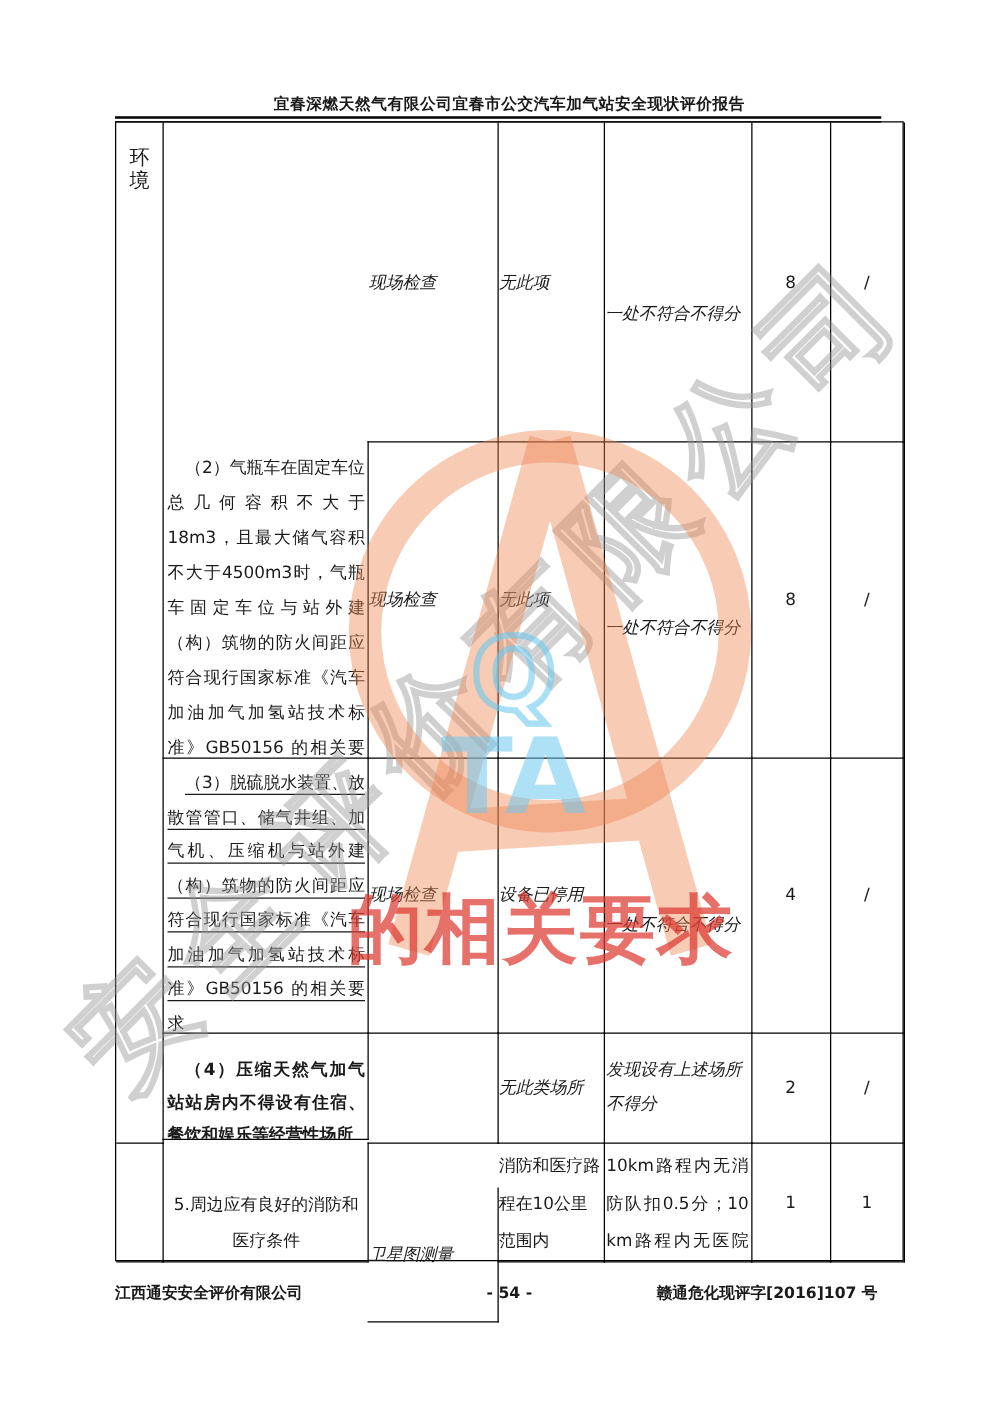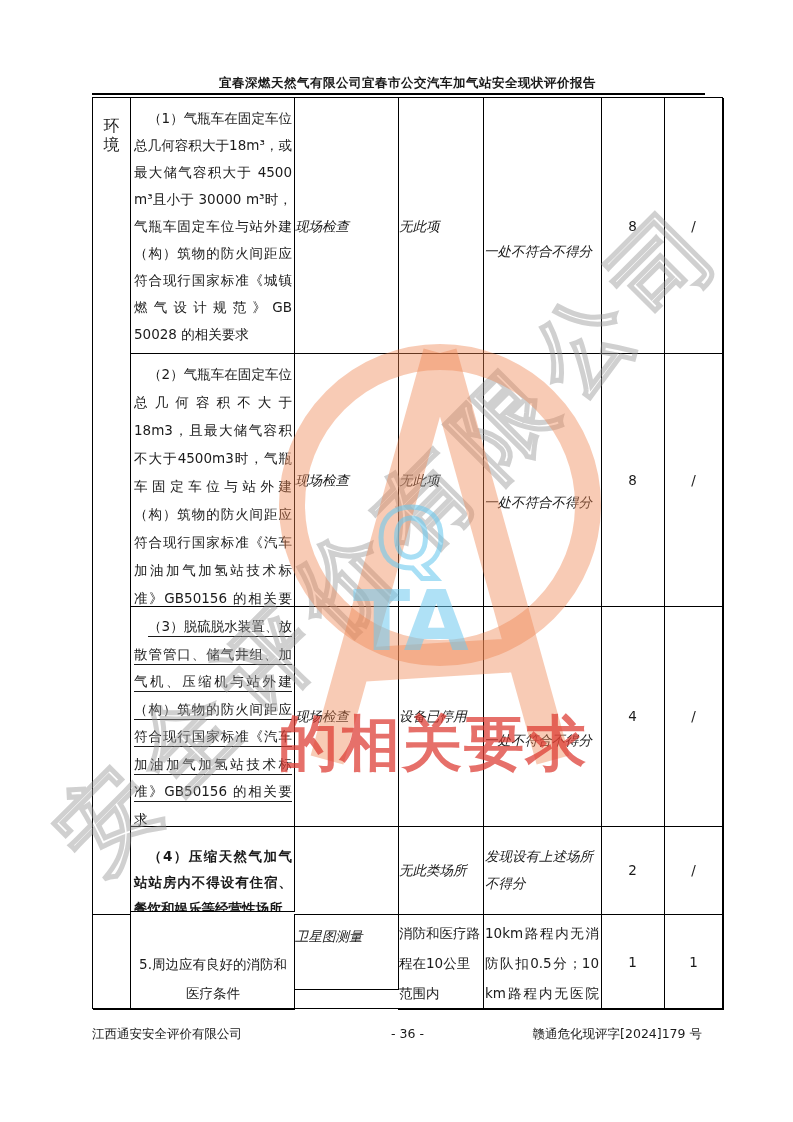--- a/index.html
+++ b/index.html
@@ -24,39 +24,38 @@
             margin-top:8px;font-size:16px;}
   
   .wm{pointer-events:none;}
   .wm-outline{left:75px;top:790px;transform:rotate(-45deg);transform-origin:0 50%;
               white-space:nowrap;font-size:96px;letter-spacing:16px;font-weight:bold;
               color:transparent;-webkit-text-stroke:2px rgba(150,150,150,0.45);z-index:4;}
   .wm-logo{left:265px;top:335px;z-index:5;}
   .wm-red{left:278px;top:704px;font-size:60px;font-weight:bold;letter-spacing:2px;
           color:rgba(221,57,48,0.72);z-index:6;white-space:nowrap;}
   
-  .footer{top:1026px;font-size:12.5px;}
+  .footer{top:1026px;font-size:12.5px;font-weight:bold;}
   .footer-left{left:92px;}
   .footer-center{left:92px;width:631px;text-align:center;}
   .footer-right{right:91px;}
 </style>
 </head>
 <body>
 
 <div class="abs doc-title">宜春深燃天然气有限公司宜春市公交汽车加气站安全现状评价报告</div>
 <div class="abs header-rule"></div>
 
 <div class="abs tbl">
 
   <div class="cell env" style="left:0;top:0;width:38px;height:817px;">
     <span class="env-text">环境</span>
   </div>
   <div class="cell" style="left:0;top:816px;width:38px;height:96px;"></div>
 
-  <div class="cell item" style="left:37px;top:0;width:165px;height:256px;line-height:27px;">（1）气瓶车在固定车位总几何容积大于18m³，或最大储气容积大于 4500 m³且小于 30000 m³时，气瓶车固定车位与站外建（构）筑物的防火间距应符合现行国家标准《城镇燃气设计规范》GB 50028 的相关要求</div>
   <div class="cell vcenter" style="left:201px;top:0;width:105px;height:256px;">现场检查</div>
   <div class="cell vcenter" style="left:305px;top:0;width:86px;height:256px;">无此项</div>
   <div class="cell vcenter" style="left:390px;top:0;width:119px;height:256px;padding-top:50px;">一处不符合不得分</div>
   <div class="cell center" style="left:508px;top:0;width:64px;height:256px;">8</div>
   <div class="cell center" style="left:571px;top:0;width:60px;height:256px;">/</div>
 
   <div class="cell item" style="left:37px;top:255px;width:165px;height:254px;line-height:28px;">（2）气瓶车在固定车位总几何容积不大于18m3，且最大储气容积不大于4500m3时，气瓶车固定车位与站外建（构）筑物的防火间距应符合现行国家标准《汽车加油加气加氢站技术标准》GB50156 的相关要求</div>
   <div class="cell vcenter" style="left:201px;top:255px;width:105px;height:254px;">现场检查</div>
   <div class="cell vcenter" style="left:305px;top:255px;width:86px;height:254px;">无此项</div>
   <div class="cell vcenter" style="left:390px;top:255px;width:119px;height:254px;padding-top:44px;">一处不符合不得分</div>
@@ -71,35 +70,35 @@
   <div class="cell center" style="left:571px;top:508px;width:60px;height:221px;">/</div>
 
   <div class="cell item" style="left:37px;top:728px;width:165px;height:86px;padding-top:17px;font-weight:bold;">（4）压缩天然气加气站站房内不得设有住宿、餐饮和娱乐等经营性场所</div>
   <div class="cell vcenter" style="left:201px;top:728px;width:105px;height:89px;"></div>
   <div class="cell vcenter" style="left:305px;top:728px;width:86px;height:89px;">无此类场所</div>
   <div class="cell vcenter" style="left:390px;top:728px;width:119px;height:89px;line-height:27px;padding-left:2px;">发现设有上述场所不得分</div>
   <div class="cell center" style="left:508px;top:728px;width:64px;height:89px;">2</div>
   <div class="cell center" style="left:571px;top:728px;width:60px;height:89px;">/</div>
 
   <div class="cell" style="left:37px;top:816px;width:165px;height:96px;padding:36px 2px 0 4px;line-height:29px;text-align:center;">5.周边应有良好的消防和医疗条件</div>
-  <div class="cell vcenter" style="left:201px;top:784px;width:105px;height:108px;">卫星图测量</div>
+  <div class="cell vcenter" style="left:201px;top:852px;width:105px;height:108px;">卫星图测量</div>
   <div class="cell" style="left:305px;top:816px;width:86px;height:96px;padding:4px 1px 0 1px;line-height:30px;">消防和医疗路程在10公里范围内</div>
   <div class="cell" style="left:390px;top:816px;width:119px;height:96px;padding:4px 2px 0 2px;line-height:30px;text-align:justify;">10km路程内无消防队扣0.5分；10 km路程内无医院扣</div>
   <div class="cell center" style="left:508px;top:816px;width:64px;height:96px;">1</div>
   <div class="cell center" style="left:571px;top:816px;width:60px;height:96px;">1</div>
 </div>
 
 <div class="abs wm wm-outline">安全评价有限公司</div>
 
 <svg class="abs wm wm-logo" width="340" height="430" viewBox="0 0 340 430">
   <g>
     <circle cx="175" cy="170" r="148" fill="none" stroke="rgba(238,132,78,0.42)" stroke-width="26"></circle>
     <path d="M175,18 L62,425 M175,18 L288,425 M92,330 L252,320" fill="none" stroke="rgba(238,132,78,0.42)" stroke-width="34"></path>
   </g>
   <text x="112" y="232" font-size="80" font-weight="bold" fill="none" stroke="rgba(110,201,238,0.6)" stroke-width="5">Q</text>
   <text x="88" y="315" font-size="84" font-weight="bold" fill="rgba(110,201,238,0.55)">TA</text>
 </svg>
 
 <div class="abs wm wm-red">的相关要求</div>
 
 <div class="abs footer footer-left">江西通安安全评价有限公司</div>
-<div class="abs footer footer-center">- 36 -</div>
-<div class="abs footer footer-right">赣通危化现评字[2024]179 号</div>
+<div class="abs footer footer-center">- 54 -</div>
+<div class="abs footer footer-right">赣通危化现评字[2016]107 号</div>
 
 </body></html>

